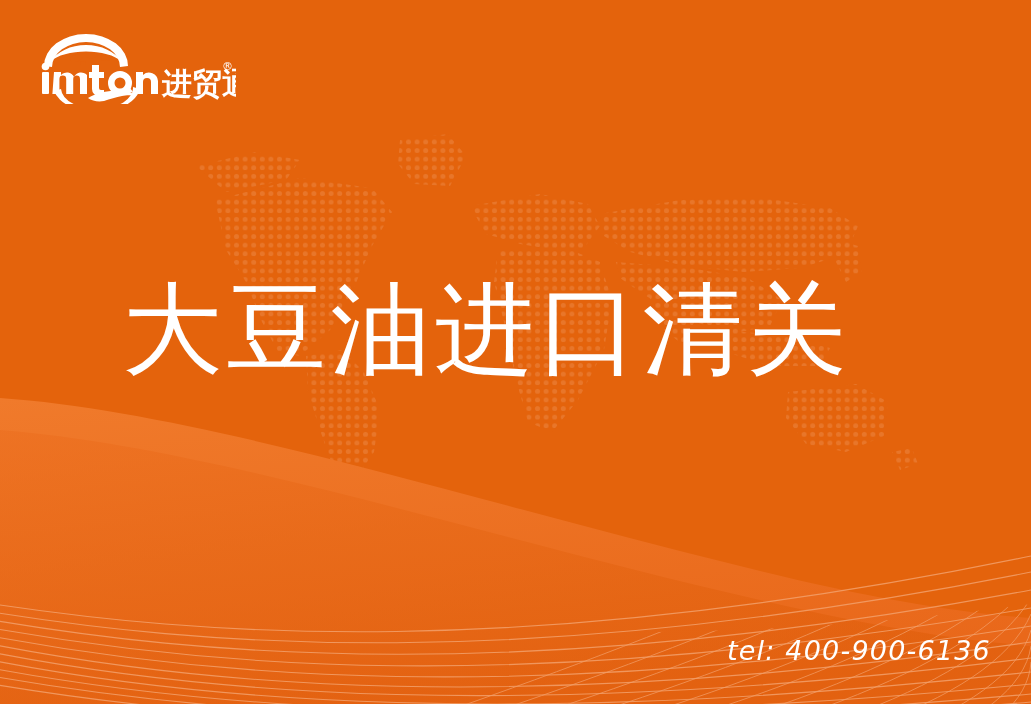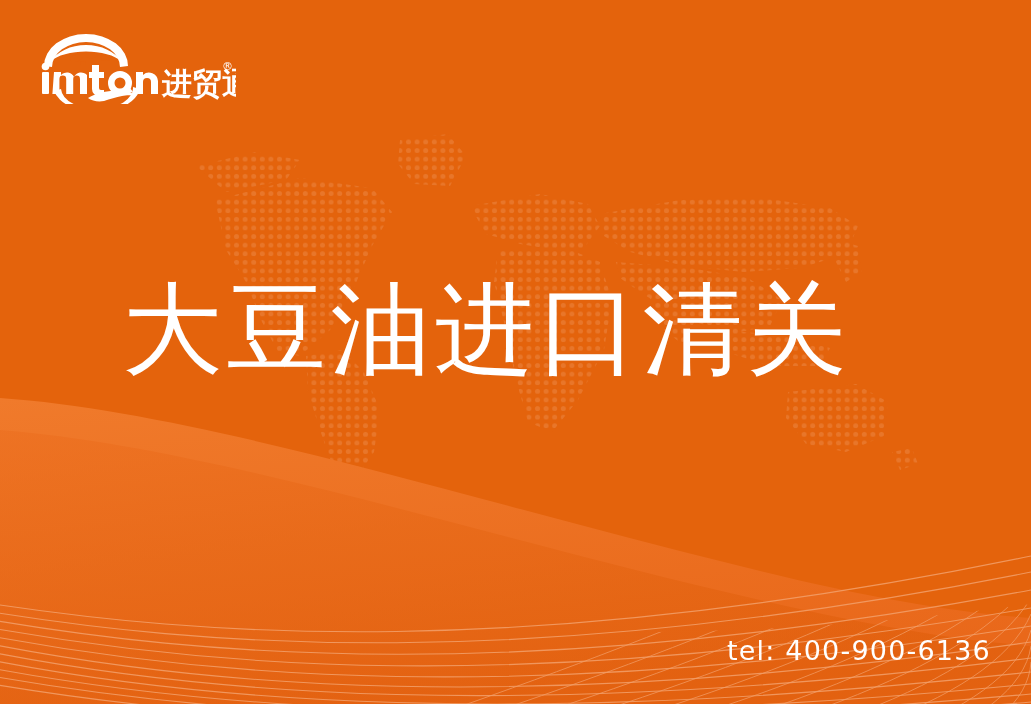--- a/index.html
+++ b/index.html
@@ -53,20 +53,21 @@
   
   #tel{
     position:absolute;
     right:40px;bottom:38px;
     color:#ffffff;
     font-family:"DejaVu Sans","Liberation Sans",sans-serif;
     font-size:27px;
     font-weight:400;
     letter-spacing:1.2px;
     white-space:nowrap;
+    font-style:italic;
   }
 </style>
 </head>
 <body>
 
 <div id="banner">
 
   <svg id="dotmap" viewBox="0 0 1031 704" xmlns="http://www.w3.org/2000/svg" aria-hidden="true">
     <defs>
       <pattern id="dots" x="0" y="0" width="8.6" height="8.6" patternUnits="userSpaceOnUse">

